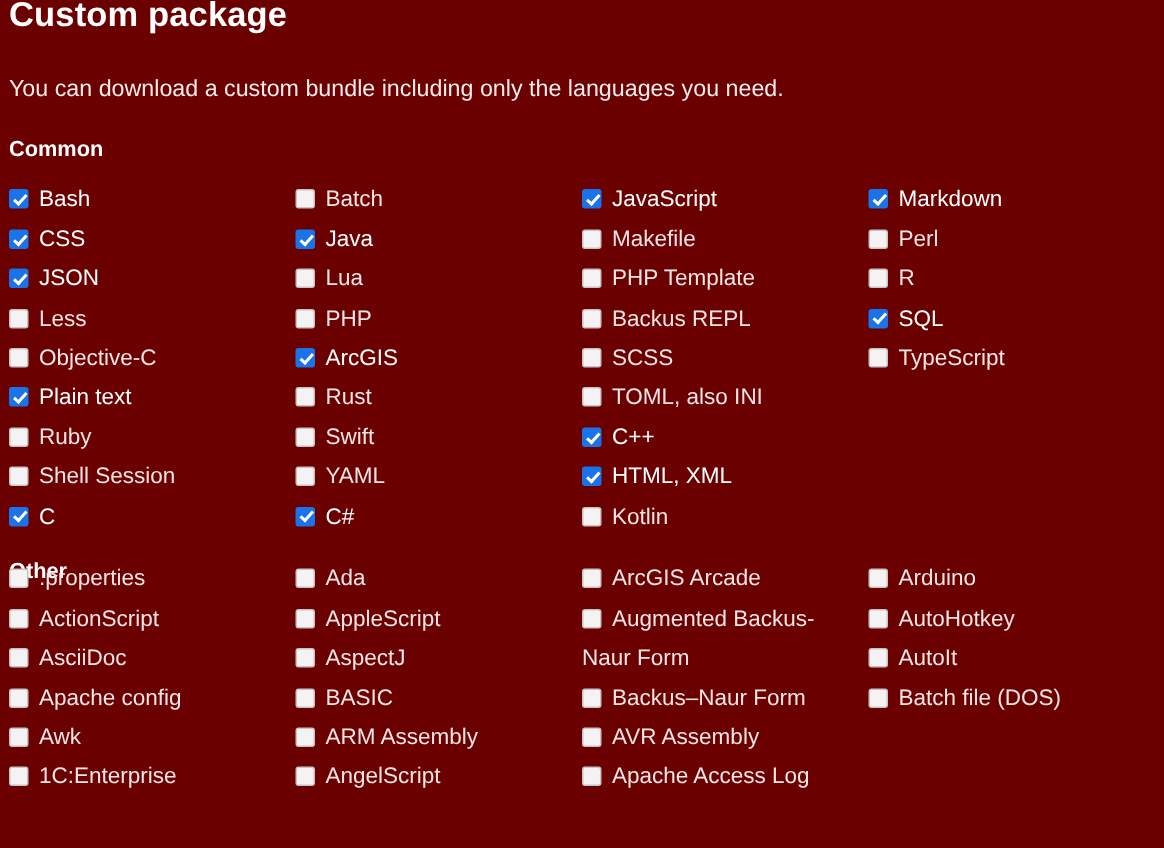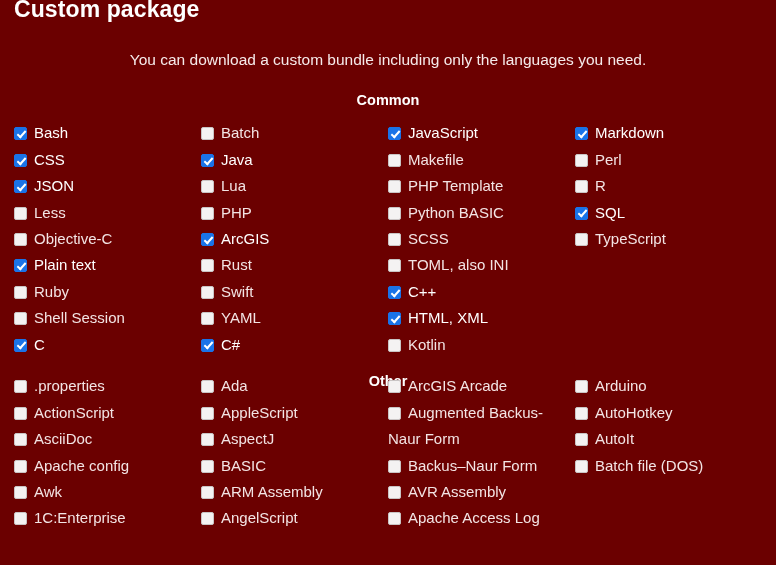--- a/index.html
+++ b/index.html
@@ -11,21 +11,21 @@
     width: 776px;
     height: 565px;
     overflow: hidden;
     background: #6b0000;
     color: #f3e4e4;
     font-family: "Liberation Sans", "DejaVu Sans", sans-serif;
     font-size: 15px;
     -webkit-font-smoothing: antialiased;
   }
   .page {
-    padding: 0 14px;
+    padding: 0 6px;
     box-sizing: border-box;
     width: 776px;
   }
   .page-title {
     font-size: 23px;
     font-weight: bold;
     color: #ffffff;
     margin: 0;
     padding: 0;
     line-height: 1.15;
@@ -33,29 +33,27 @@
     top: -4px;
     letter-spacing: 0.1px;
   }
   .intro {
     margin: 0;
     padding: 0;
     font-size: 15.5px;
     color: #f6eaea;
     position: relative;
     top: 25px;
-    text-align: center;
   }
   .section-title {
     font-size: 14.5px;
     font-weight: bold;
     color: #ffffff;
     margin: 0;
     padding: 0;
-    text-align: center;
   }
   .section-common .section-title { position: relative; top: 48px; }
   .section-other  .section-title { position: relative; top: 73px; }
 
   .lang-grid {
     column-count: 4;
     column-gap: 0;
     column-fill: auto;
     width: 100%;
   }
@@ -143,21 +141,21 @@
         <label class="lang-item"><span class="box"></span><span class="label">Lua</span></label>
         <label class="lang-item"><span class="box"></span><span class="label">PHP</span></label>
         <label class="lang-item checked"><span class="box"></span><span class="label">ArcGIS</span></label>
         <label class="lang-item"><span class="box"></span><span class="label">Rust</span></label>
         <label class="lang-item"><span class="box"></span><span class="label">Swift</span></label>
         <label class="lang-item"><span class="box"></span><span class="label">YAML</span></label>
         <label class="lang-item checked"><span class="box"></span><span class="label">C#</span></label>
         <label class="lang-item checked"><span class="box"></span><span class="label">JavaScript</span></label>
         <label class="lang-item"><span class="box"></span><span class="label">Makefile</span></label>
         <label class="lang-item"><span class="box"></span><span class="label">PHP Template</span></label>
-        <label class="lang-item"><span class="box"></span><span class="label">Python BASIC</span></label>
+        <label class="lang-item"><span class="box"></span><span class="label">Backus REPL</span></label>
         <label class="lang-item"><span class="box"></span><span class="label">SCSS</span></label>
         <label class="lang-item"><span class="box"></span><span class="label">TOML, also INI</span></label>
         <label class="lang-item checked"><span class="box"></span><span class="label">C++</span></label>
         <label class="lang-item checked"><span class="box"></span><span class="label">HTML, XML</span></label>
         <label class="lang-item"><span class="box"></span><span class="label">Kotlin</span></label>
         <label class="lang-item checked"><span class="box"></span><span class="label">Markdown</span></label>
         <label class="lang-item"><span class="box"></span><span class="label">Perl</span></label>
         <label class="lang-item"><span class="box"></span><span class="label">R</span></label>
         <label class="lang-item checked"><span class="box"></span><span class="label">SQL</span></label>
         <label class="lang-item"><span class="box"></span><span class="label">TypeScript</span></label>

